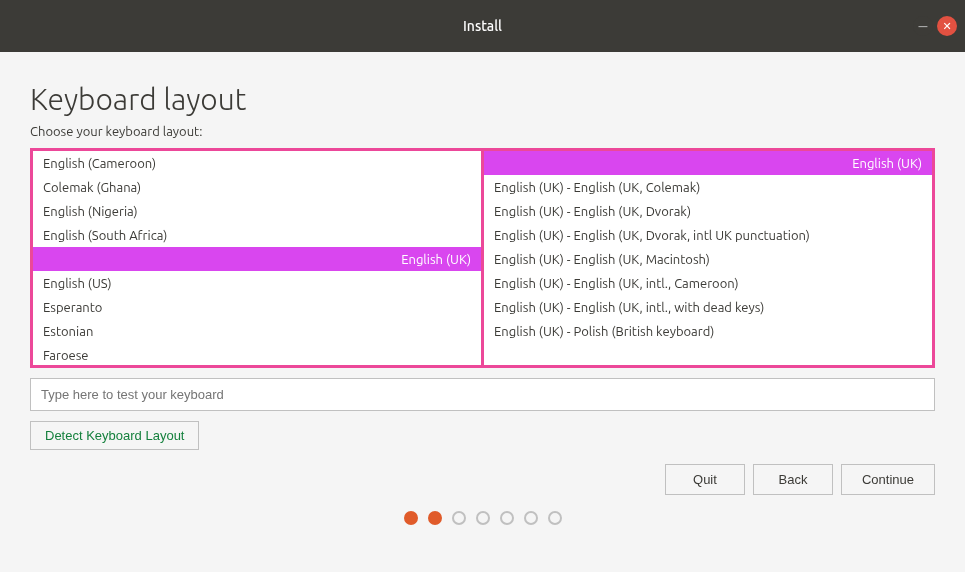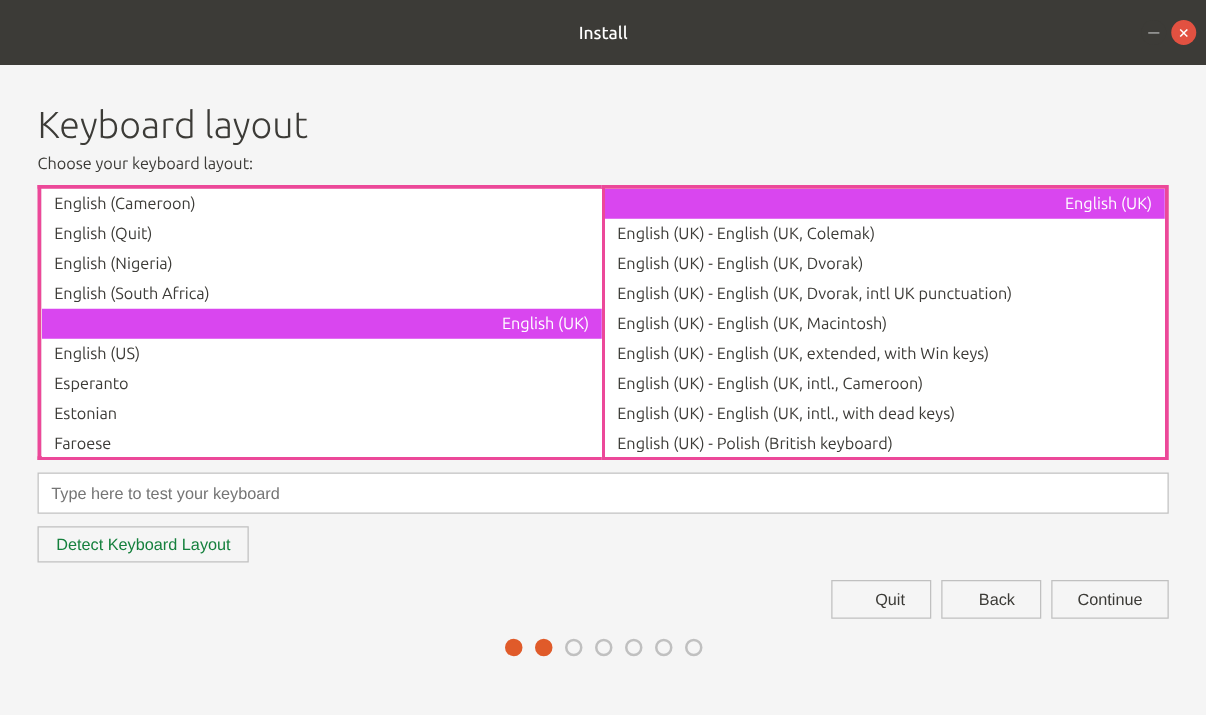--- a/index.html
+++ b/index.html
@@ -151,21 +151,20 @@
     }
 
     .nav-btn {
       padding: 7px 20px;
       background: #f5f5f5;
       border: 1px solid #c0c0c0;
       font-size: 13px;
       color: #3c3b37;
       cursor: pointer;
       min-width: 80px;
-      text-align: right;
     }
 
     
     .progress-dots {
       display: flex;
       justify-content: center;
       gap: 10px;
       margin-top: 16px;
       padding-bottom: 16px;
     }
@@ -207,37 +206,36 @@
 
 <div class="main">
 
   <h1 class="page-title">Keyboard layout</h1>
   <p class="subtitle">Choose your keyboard layout:</p>
 
   <div class="lists-container">
 
     <div class="list-box" id="left-list">
     <div class="list-item">English (Cameroon)</div>
-        <div class="list-item">English (Quit)</div>
+        <div class="list-item">Colemak (Ghana)</div>
         <div class="list-item">English (Nigeria)</div>
         <div class="list-item">English (South Africa)</div>
         <div class="list-item selected">English (UK)</div>
         <div class="list-item">English (US)</div>
         <div class="list-item">Esperanto</div>
         <div class="list-item">Estonian</div>
         <div class="list-item">Faroese</div>
       </div>
 
     <div class="list-box" id="right-list">
     <div class="list-item selected">English (UK)</div>
         <div class="list-item">English (UK) - English (UK, Colemak)</div>
         <div class="list-item">English (UK) - English (UK, Dvorak)</div>
         <div class="list-item">English (UK) - English (UK, Dvorak, intl UK punctuation)</div>
         <div class="list-item">English (UK) - English (UK, Macintosh)</div>
-        <div class="list-item">English (UK) - English (UK, extended, with Win keys)</div>
         <div class="list-item">English (UK) - English (UK, intl., Cameroon)</div>
         <div class="list-item">English (UK) - English (UK, intl., with dead keys)</div>
         <div class="list-item">English (UK) - Polish (British keyboard)</div>
       </div>
   </div>
 
   <div class="test-input-wrapper">
     <input type="text" class="test-input" id="test-input" placeholder="Type here to test your keyboard" style="">
   </div>
 

